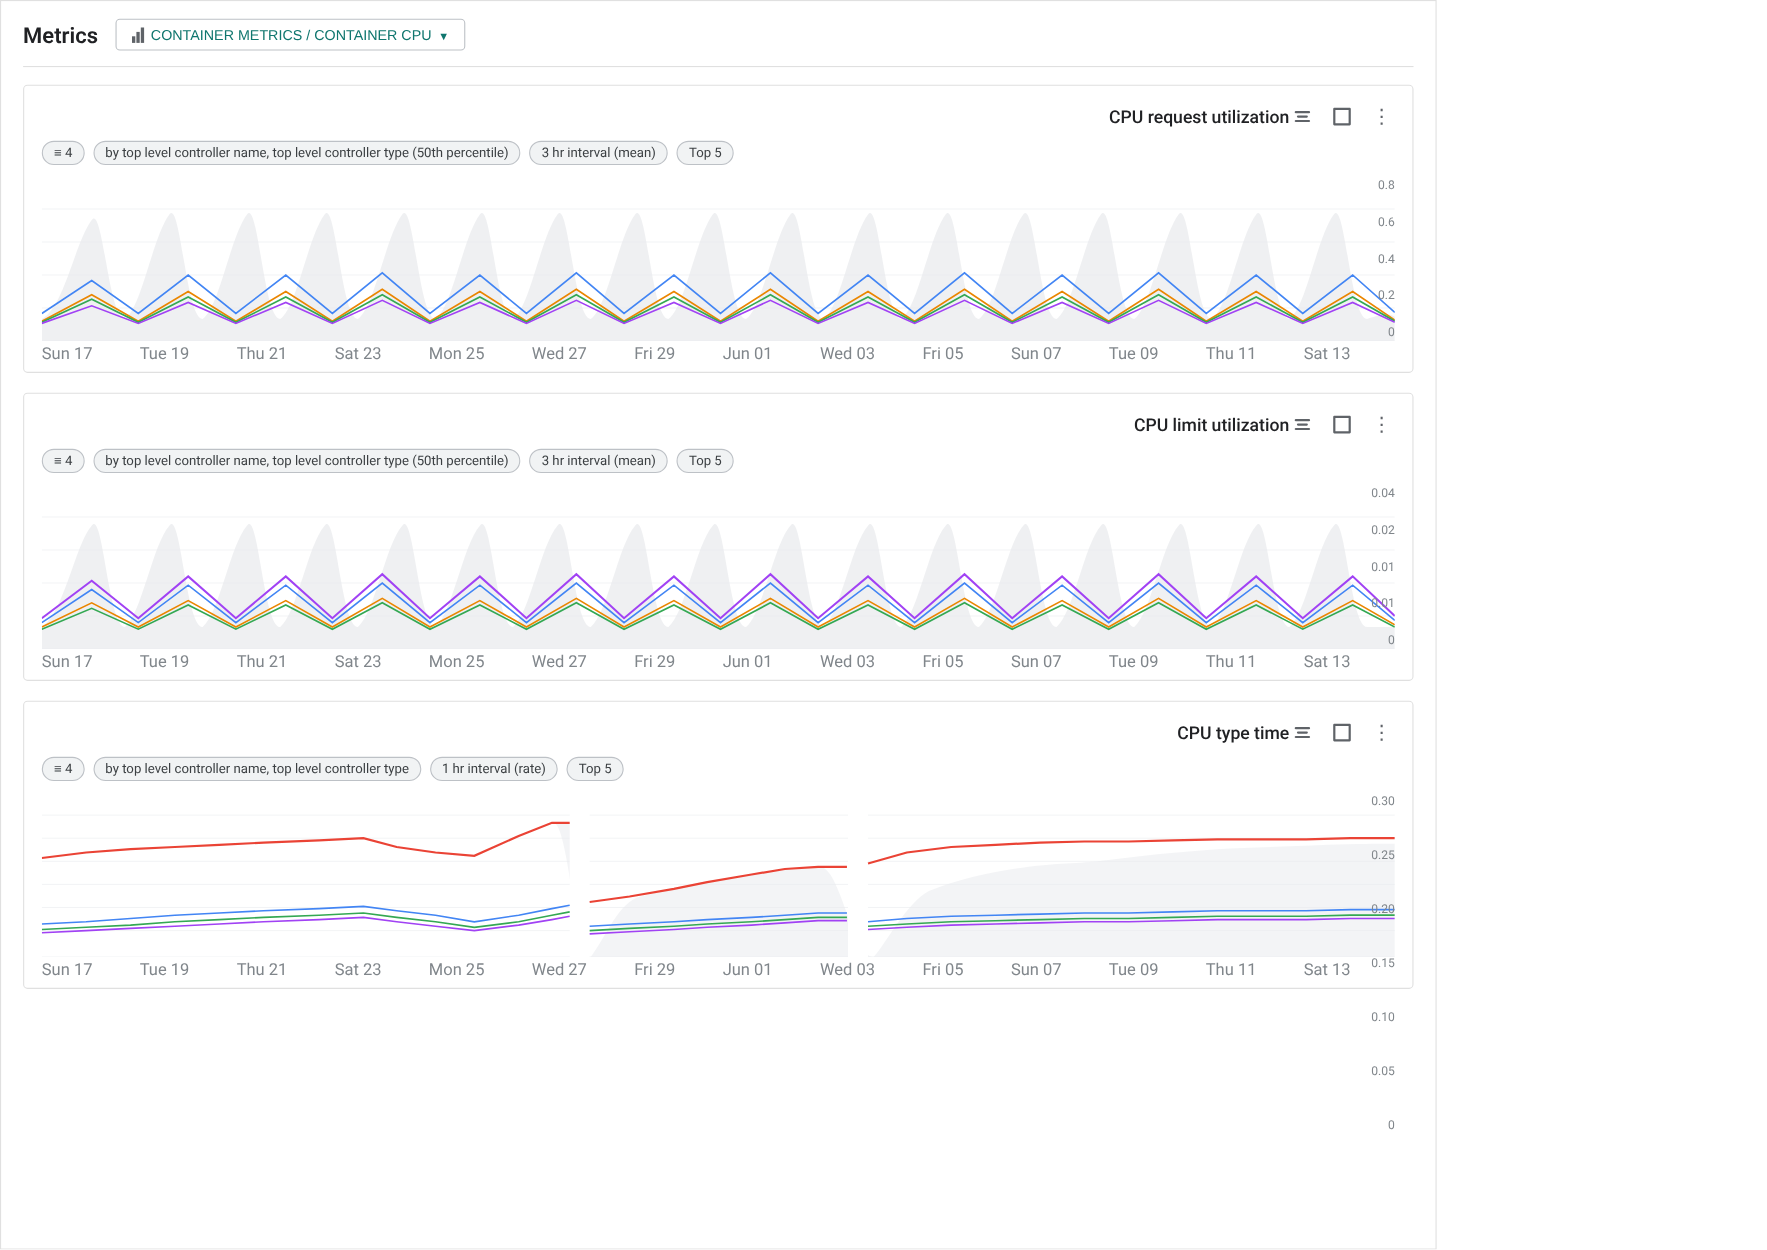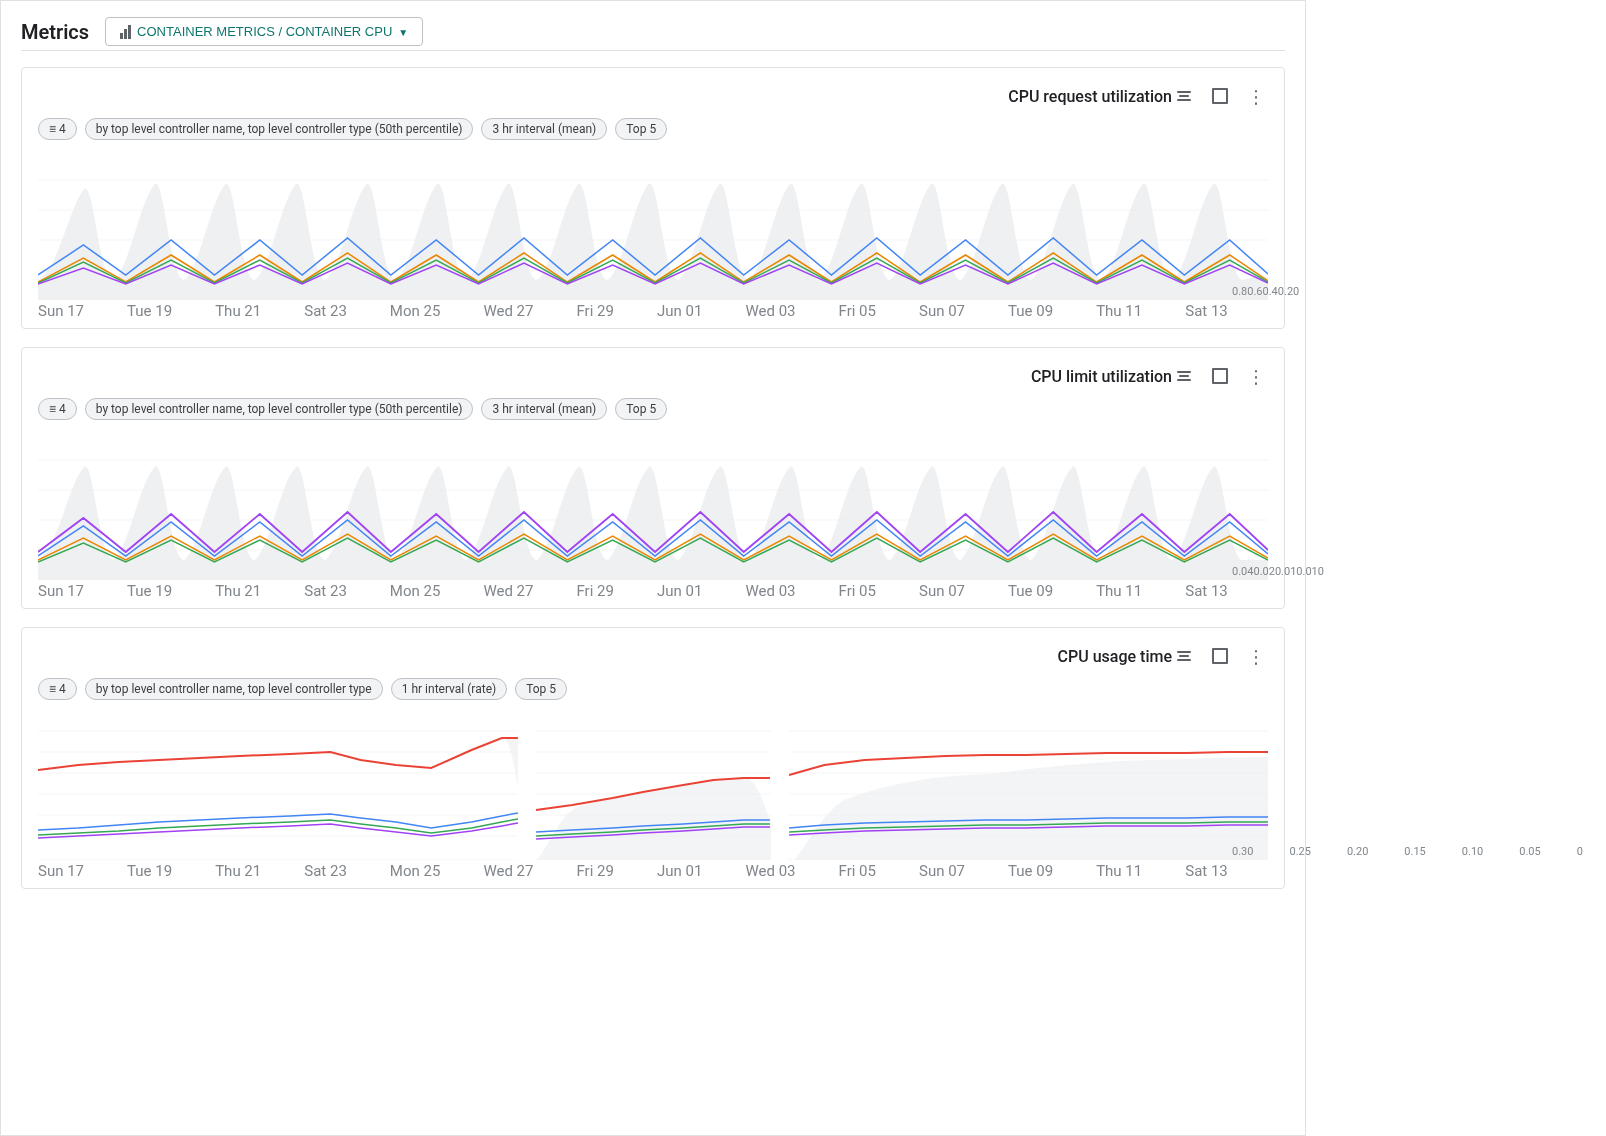--- a/index.html
+++ b/index.html
@@ -13,21 +13,21 @@
       width: 1306px;
       min-height: 1136px;
       padding: 16px 20px;
       border: 1px solid #e0e0e0;
       background: #fff;
     }
     .header {
       display: flex;
       align-items: center;
       gap: 16px;
-      padding-bottom: 4px;
+      padding-bottom: 14px;
       border-bottom: 1px solid #e0e0e0;
       margin-bottom: 16px;
     }
     .header-title {
       font-size: 20px;
       font-weight: 600;
       color: #202124;
     }
     .breadcrumb-btn {
       display: flex;
@@ -110,21 +110,21 @@
       padding: 2px 40px 0 0;
       font-size: 15px;
       color: #80868b;
     }
     .y-axis-labels {
       position: absolute;
       right: 0;
       top: 0;
       bottom: 0;
       display: flex;
-      flex-direction: row;
+      flex-direction: column;
       justify-content: space-between;
       align-items: flex-end;
       font-size: 11px;
       color: #80868b;
       padding: 2px 0;
       width: 36px;
     }
     .chart-inner {
       position: relative;
       display: flex;
@@ -314,21 +314,21 @@
       <span>Fri 05</span>
       <span>Sun 07</span>
       <span>Tue 09</span>
       <span>Thu 11</span>
       <span>Sat 13</span>
     </div>
   </div>
 
   <div class="chart-panel">
     <div class="chart-header">
-      <span class="chart-title">CPU usage time</span>
+      <span class="chart-title">CPU type time</span>
       <div class="chart-actions">
         <div class="icon-btn lines-icon">
           <span></span>
             <span></span>
             <span></span>
         </div>
         <div class="icon-btn">
           <div class="expand-icon"></div>
         </div>
         <div class="icon-btn dots-icon"></div>

